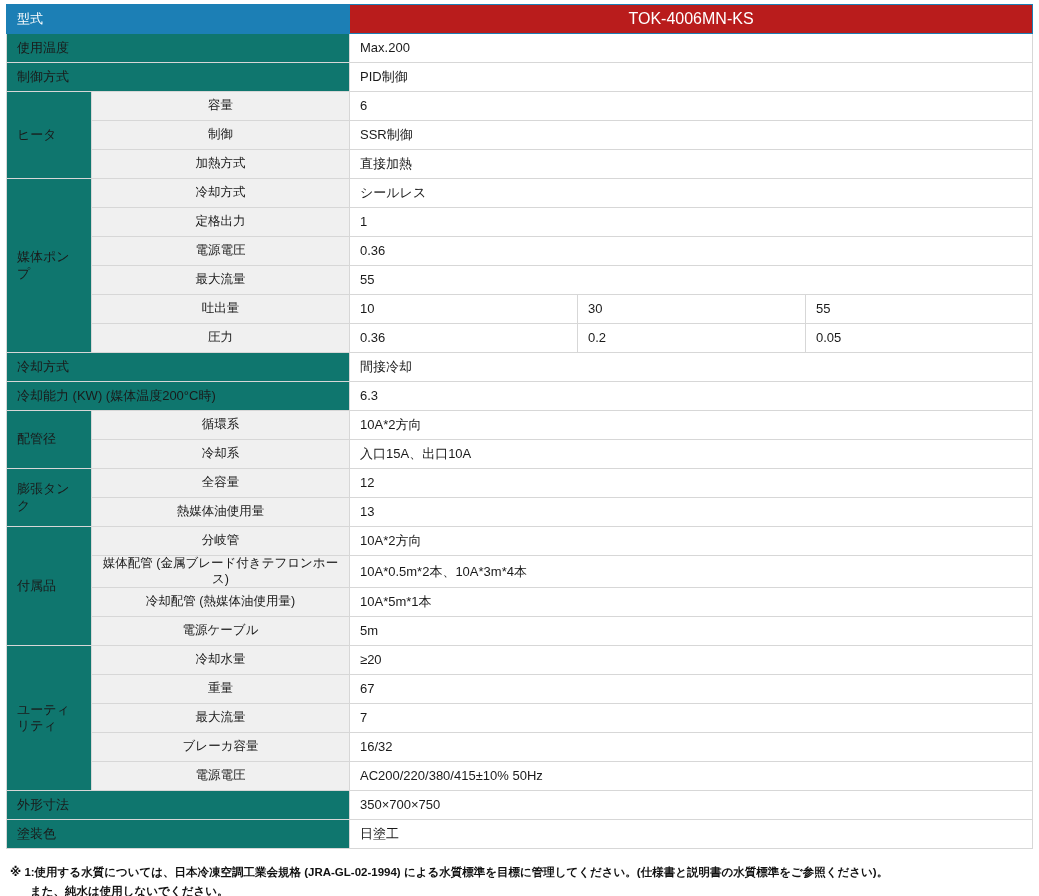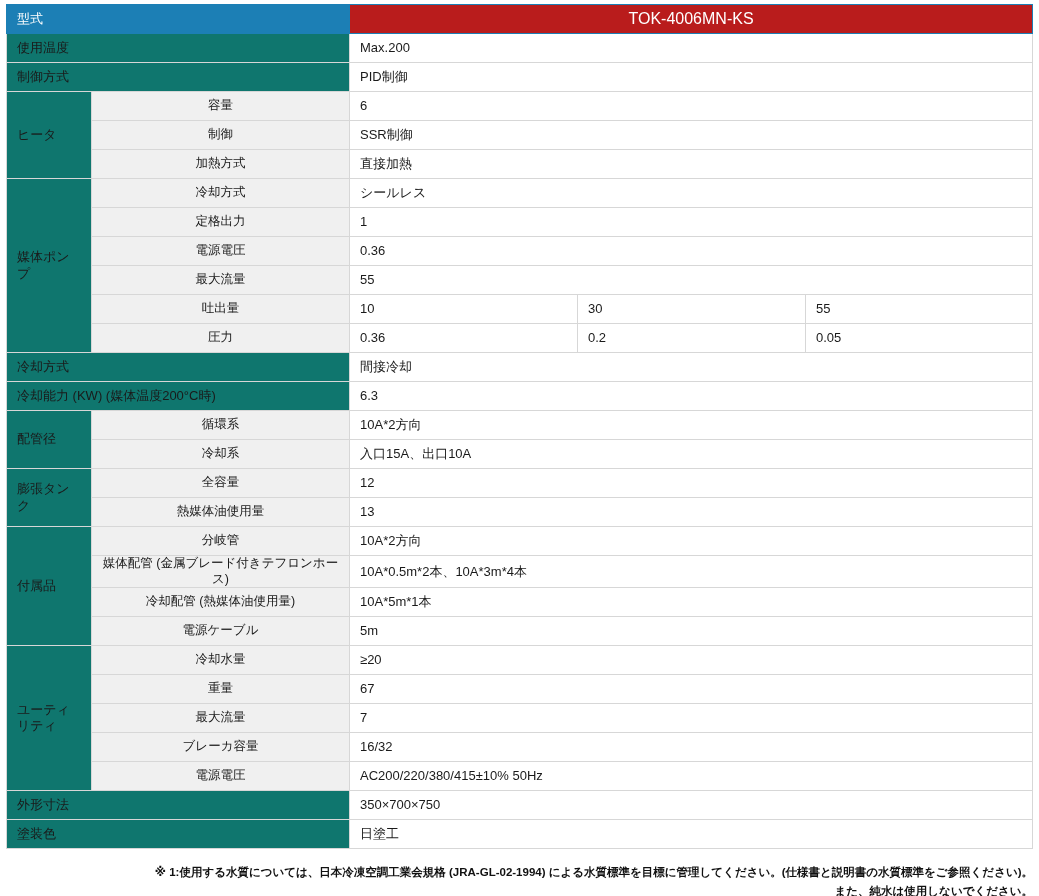--- a/index.html
+++ b/index.html
@@ -74,21 +74,21 @@
     font-size: 13px;
   }
   .notes {
     margin-top: 14px;
     padding-left: 4px;
     font-size: 11.5px;
     line-height: 1.65;
     color: #111111;
     font-weight: bold;
   }
-  .notes .note-line { white-space: nowrap; text-align: right; }
+  .notes .note-line { white-space: nowrap; }
   .notes .note-indent { padding-left: 20px; }
 </style>
 </head>
 <body>
 
 <div id="sheet">
 
   <table class="spec">
     <colgroup>
       <col class="c-label1">

